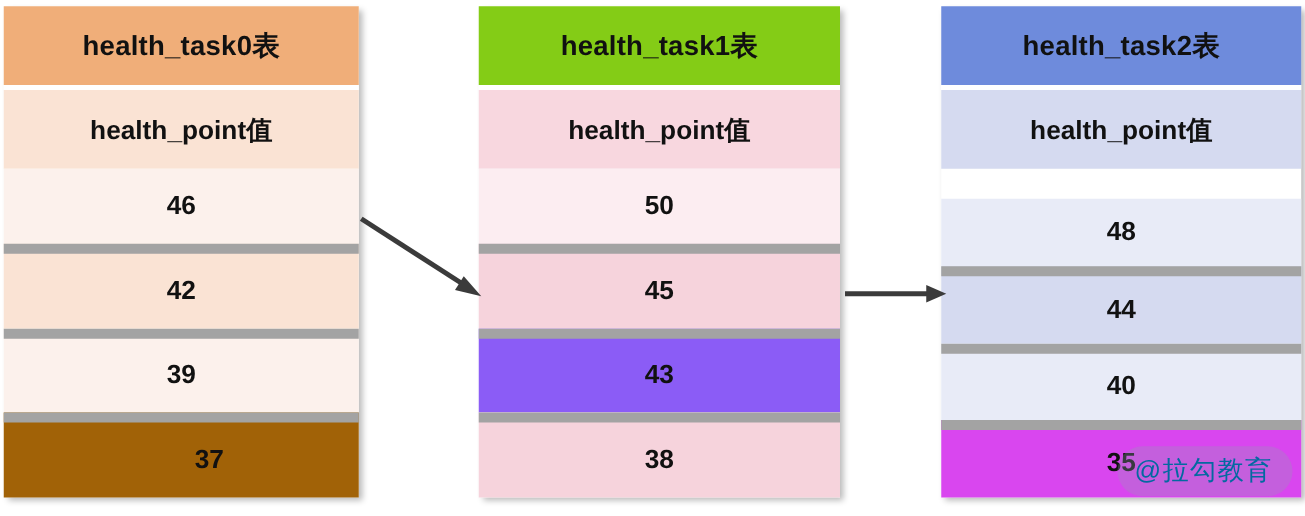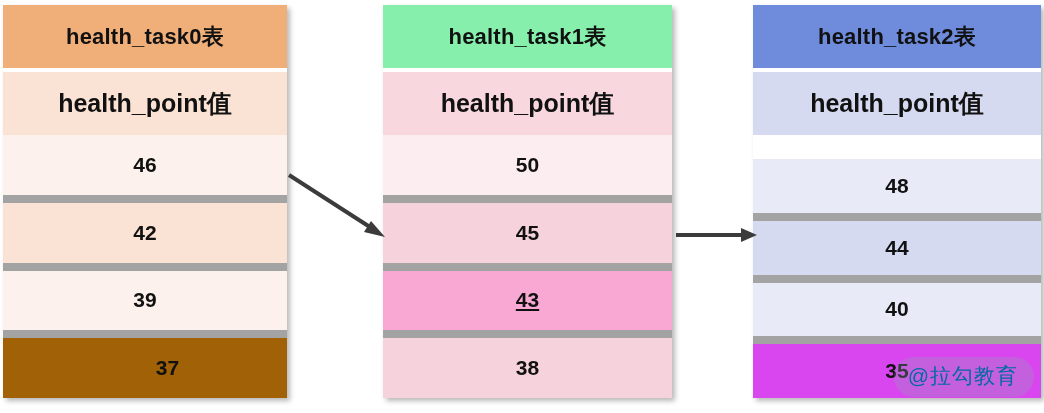--- a/index.html
+++ b/index.html
@@ -55,21 +55,21 @@
 
   .row-sep {
     height: 4px;
     flex: 0 0 4px;
     background: #ffffff;
   }
 
   .row-subhead {
     height: 63px;
     flex: 0 0 63px;
-    font-size: 25px;
+    font-size: 21px;
     font-weight: bold;
   }
 
   .row-data {
     flex: 1 1 0;
     font-size: 21px;
     font-weight: bold;
   }
 
   .row-data.thin-sep {
@@ -119,26 +119,26 @@
     <div class="row row-title" style="background:#F0AE79;">health_task0表</div>
     <div class="row row-sep"></div>
     <div class="row row-subhead" style="background:#FAE3D4;">health_point值</div>
     <div class="row row-data" style="background:#FCF1EC;">46</div>
     <div class="row row-data thin-sep" style="background:#FAE3D4;">42</div>
     <div class="row row-data thin-sep" style="background:#FCF1EC;">39</div>
     <div class="row row-data thin-sep" style="background:#a16207;padding-left:45px;">37</div>
   </div>
 
   <div class="table table-1">
-    <div class="row row-title" style="background:#86efac;">health_task1表</div>
+    <div class="row row-title" style="background:#84cc16;">health_task1表</div>
     <div class="row row-sep"></div>
     <div class="row row-subhead" style="background:#F8D7DF;">health_point值</div>
     <div class="row row-data" style="background:#FCEDF1;">50</div>
     <div class="row row-data thin-sep" style="background:#F6D3DC;">45</div>
-    <div class="row row-data thin-sep" style="background:#f9a8d4;text-decoration:underline;">43</div>
+    <div class="row row-data thin-sep" style="background:#8b5cf6;">43</div>
     <div class="row row-data thin-sep" style="background:#F6D3DC;">38</div>
   </div>
 
   <div class="table table-2">
     <div class="row row-title" style="background:#6E8BDC;">health_task2表</div>
     <div class="row row-sep"></div>
     <div class="row row-subhead" style="background:#D5DAF0;">health_point值</div>
     <div class="row row-data" style="background:#E8EBF7;margin-top:24px;">48</div>
     <div class="row row-data thin-sep" style="background:#D5DAF0;">44</div>
     <div class="row row-data thin-sep" style="background:#E8EBF7;">40</div>

